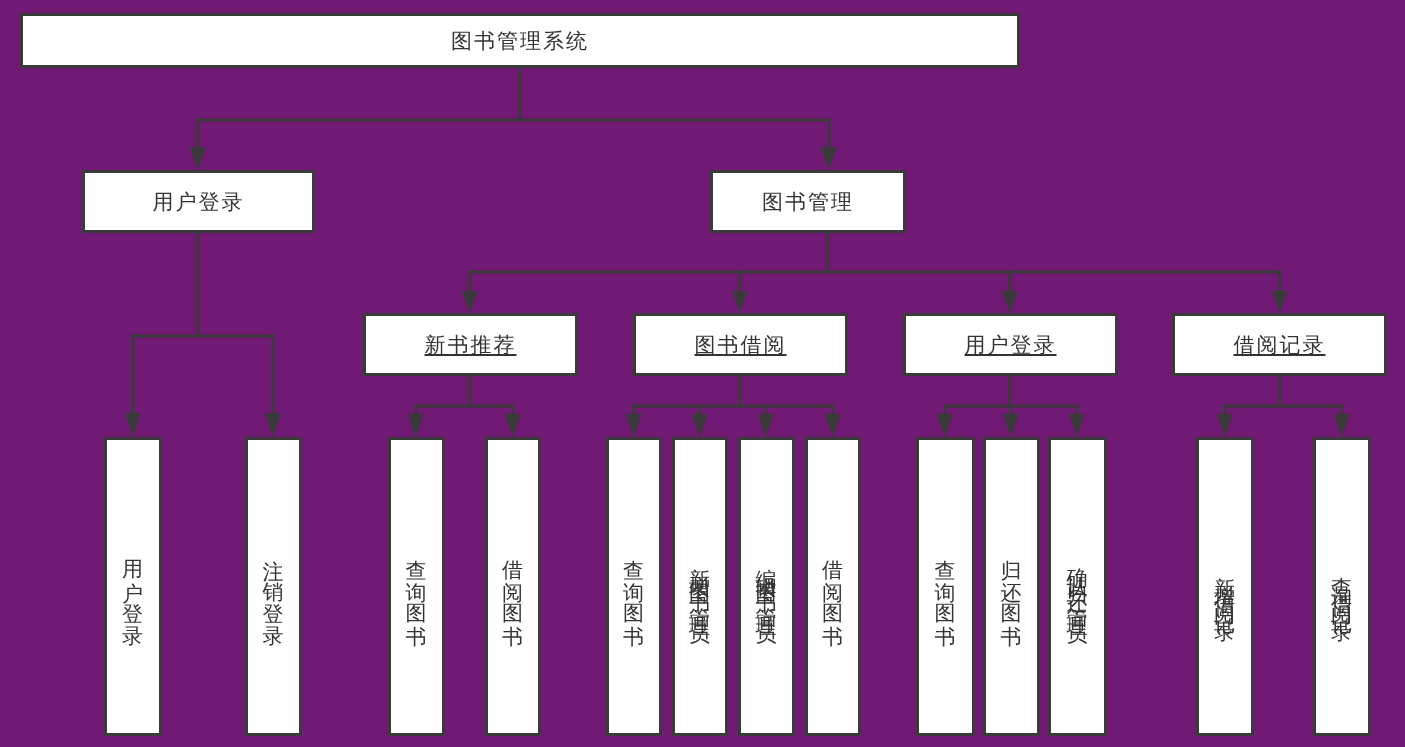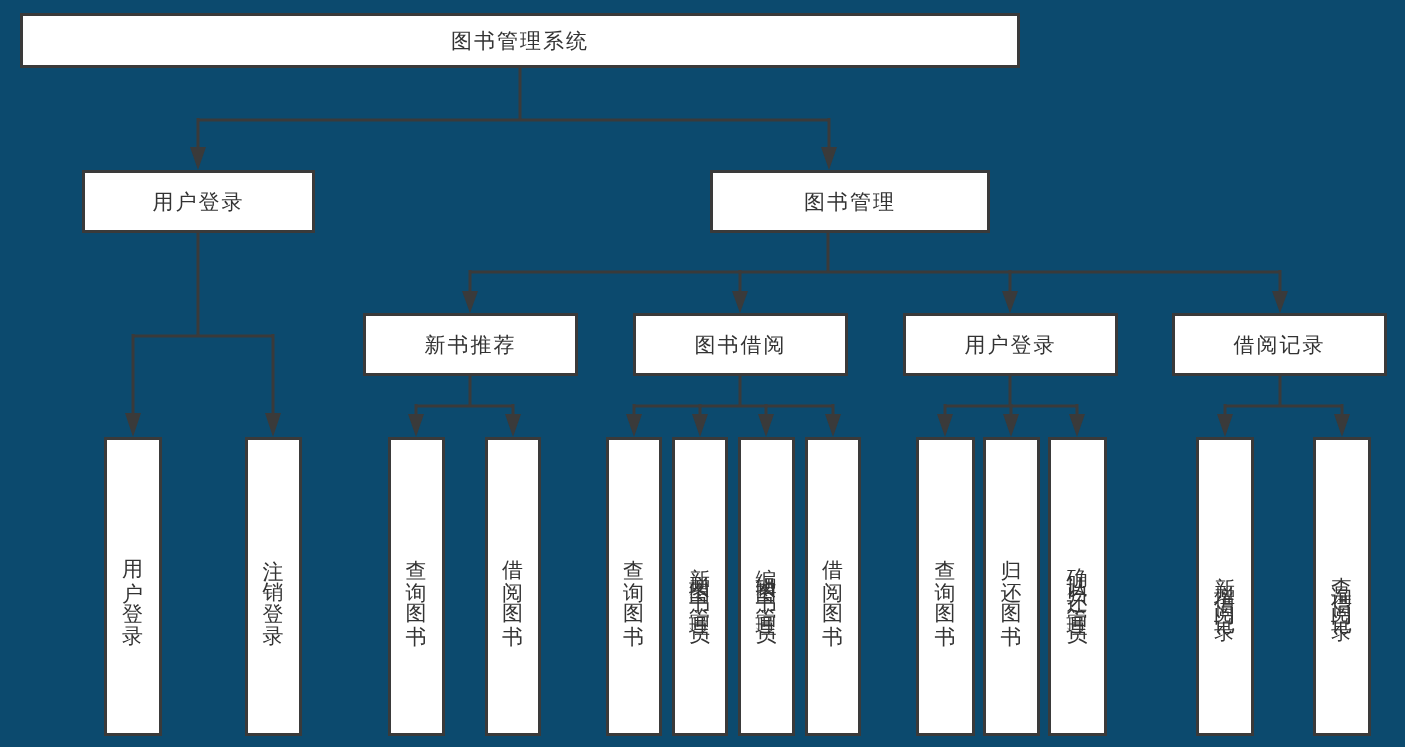--- a/index.html
+++ b/index.html
@@ -1,19 +1,19 @@
 <!DOCTYPE html>
 <html><head>
 <meta charset="utf-8">
 <style>
   html,body{margin:0;padding:0;background:#fff;}
   .canvas{
     position:relative;
     width:1405px;height:747px;
-    background:#0c4a6e;
+    background:#701a75;
     font-family:"Liberation Sans","DejaVu Sans",sans-serif;
     color:#333333;
     overflow:hidden;
   }
   svg.connectors{position:absolute;left:0;top:0;z-index:1;}
   .node{
     position:absolute;
     box-sizing:border-box;
     background:#ffffff;
     border:3px solid #3a3a3a;
@@ -28,22 +28,22 @@
     writing-mode:vertical-rl;
     text-orientation:mixed;
     letter-spacing:8px;
     line-height:1;
   }
   .leaf .v-short{letter-spacing:22px;}
   .leaf .v-med{letter-spacing:9px;}
   
   #n-root{left:20px;top:13px;width:1000px;height:55px;}
   #n-l2-0{left:82px;top:170px;width:233px;height:63px;}
-  #n-l2-1{left:710px;top:170px;width:280px;height:63px;}
-  .l3{top:313px;height:63px;width:215px;}
+  #n-l2-1{left:710px;top:170px;width:196px;height:63px;}
+  .l3{top:313px;height:63px;width:215px;text-decoration:underline;}
   #n-l3-0{left:363px;}
   #n-l3-1{left:633px;}
   #n-l3-2{left:903px;}
   #n-l3-3{left:1172px;}
   
   #lf-0{left:104px;width:58px;}
   #lf-1{left:245px;width:57px;}
   #lf-2{left:388px;width:57px;}
   #lf-3{left:485px;width:56px;}
   #lf-4{left:606px;width:56px;}

